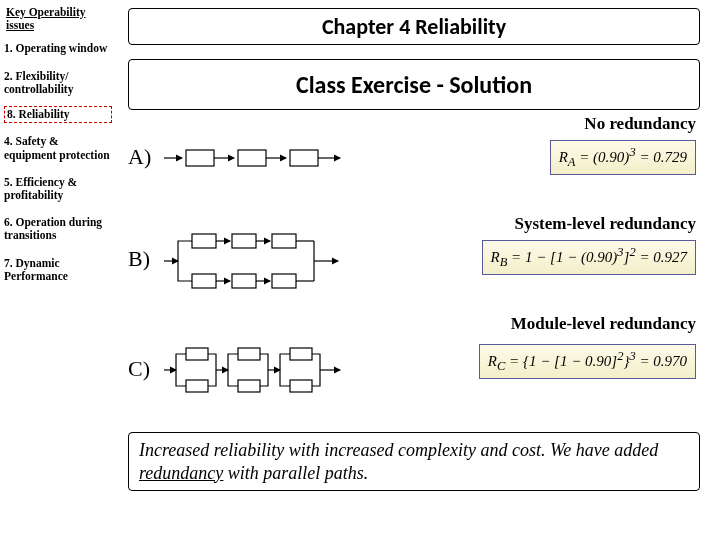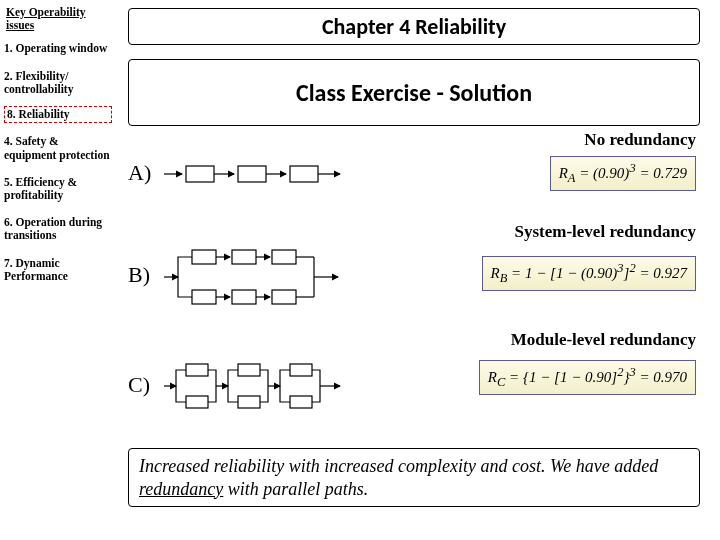--- a/index.html
+++ b/index.html
@@ -47,21 +47,21 @@
   }
   .title-bar, .subtitle-bar, .bottom-bar {
     border: 1.5px solid #000;
     border-radius: 4px;
     text-align: center;
     margin: 8px 16px 4px 8px;
     font-family: Calibri, Arial, sans-serif;
     font-weight: bold;
   }
   .title-bar { font-size: 22px; padding: 4px 0; }
-  .subtitle-bar { font-size: 24px; padding: 18px 0; margin-top: 14px; }
+  .subtitle-bar { font-size: 24px; padding: 10px 0; margin-top: 14px; }
   .bottom-bar {
     text-align: left;
     font-family: "Times New Roman", serif;
     font-weight: normal;
     font-size: 18px;
     padding: 6px 10px;
     line-height: 1.25;
     margin-top: 16px;
     font-style: italic;
   }
@@ -75,21 +75,21 @@
   .row .lab {
     position: absolute;
     left: 8px;
     top: 40px;
     font-size: 22px;
     font-family: "Times New Roman", serif;
   }
   .row .desc {
     position: absolute;
     right: 20px;
-    top: 0;
+    top: 8px;
     font-size: 17px;
     font-weight: bold;
     font-family: "Times New Roman", serif;
   }
   .row .diagram {
     position: absolute;
     left: 44px;
     top: 30px;
     width: 220px;
     height: 60px;

